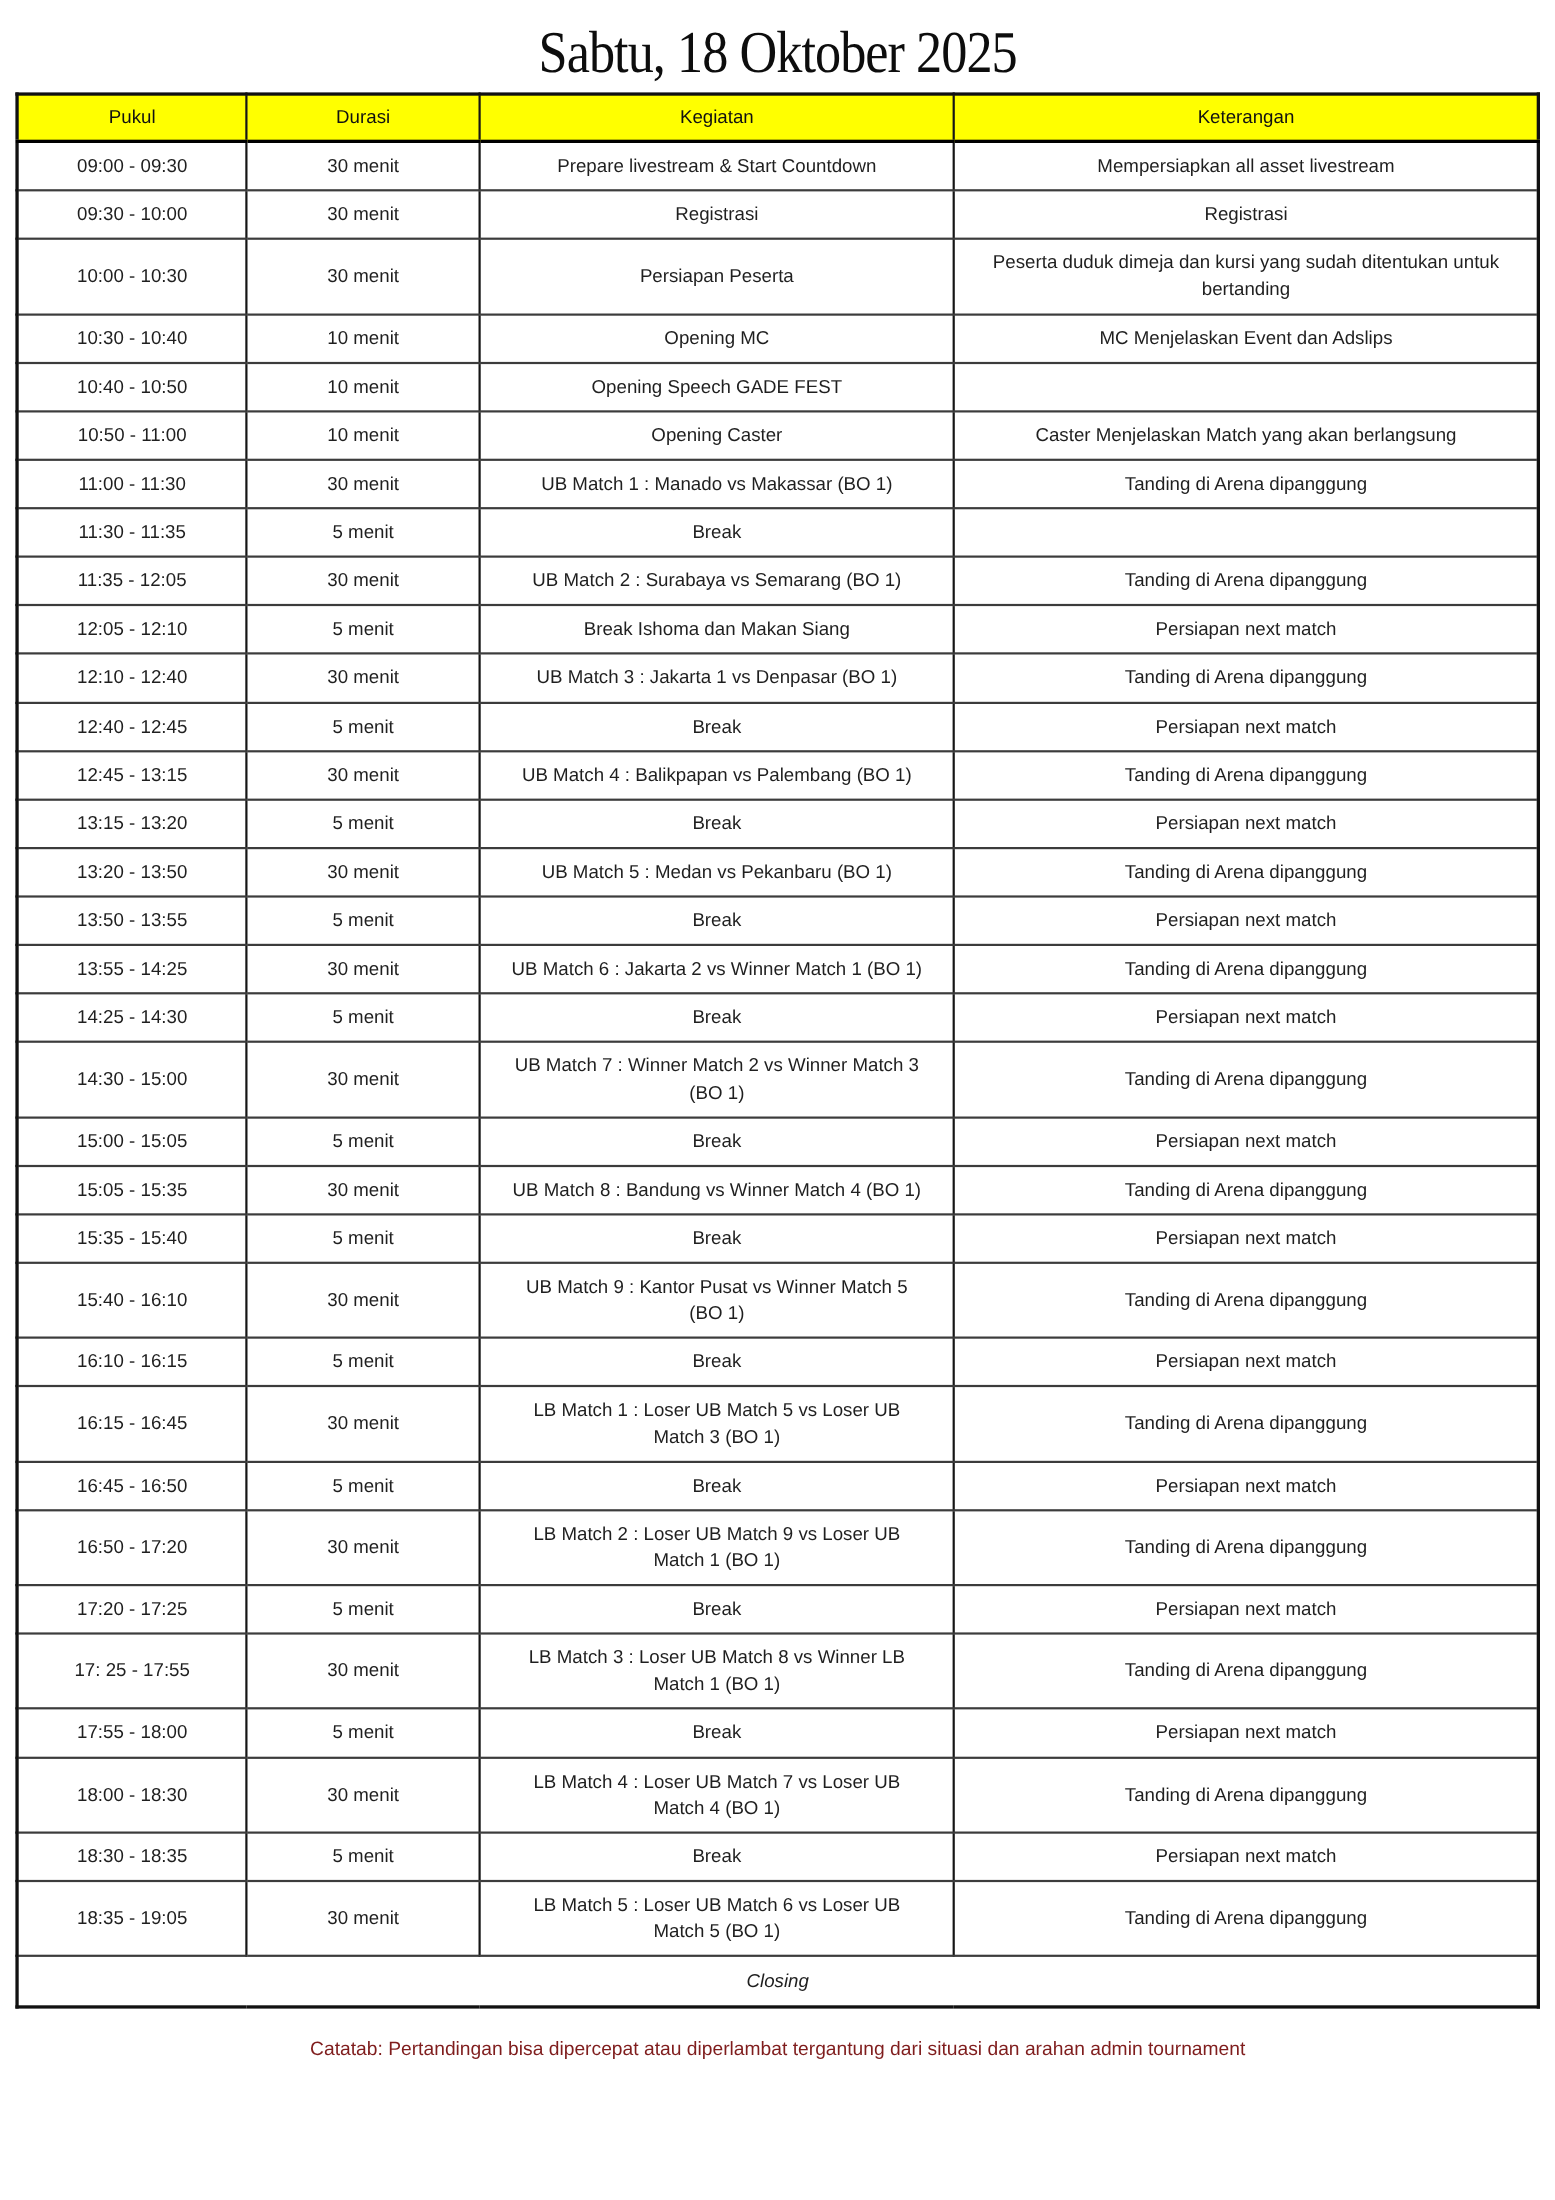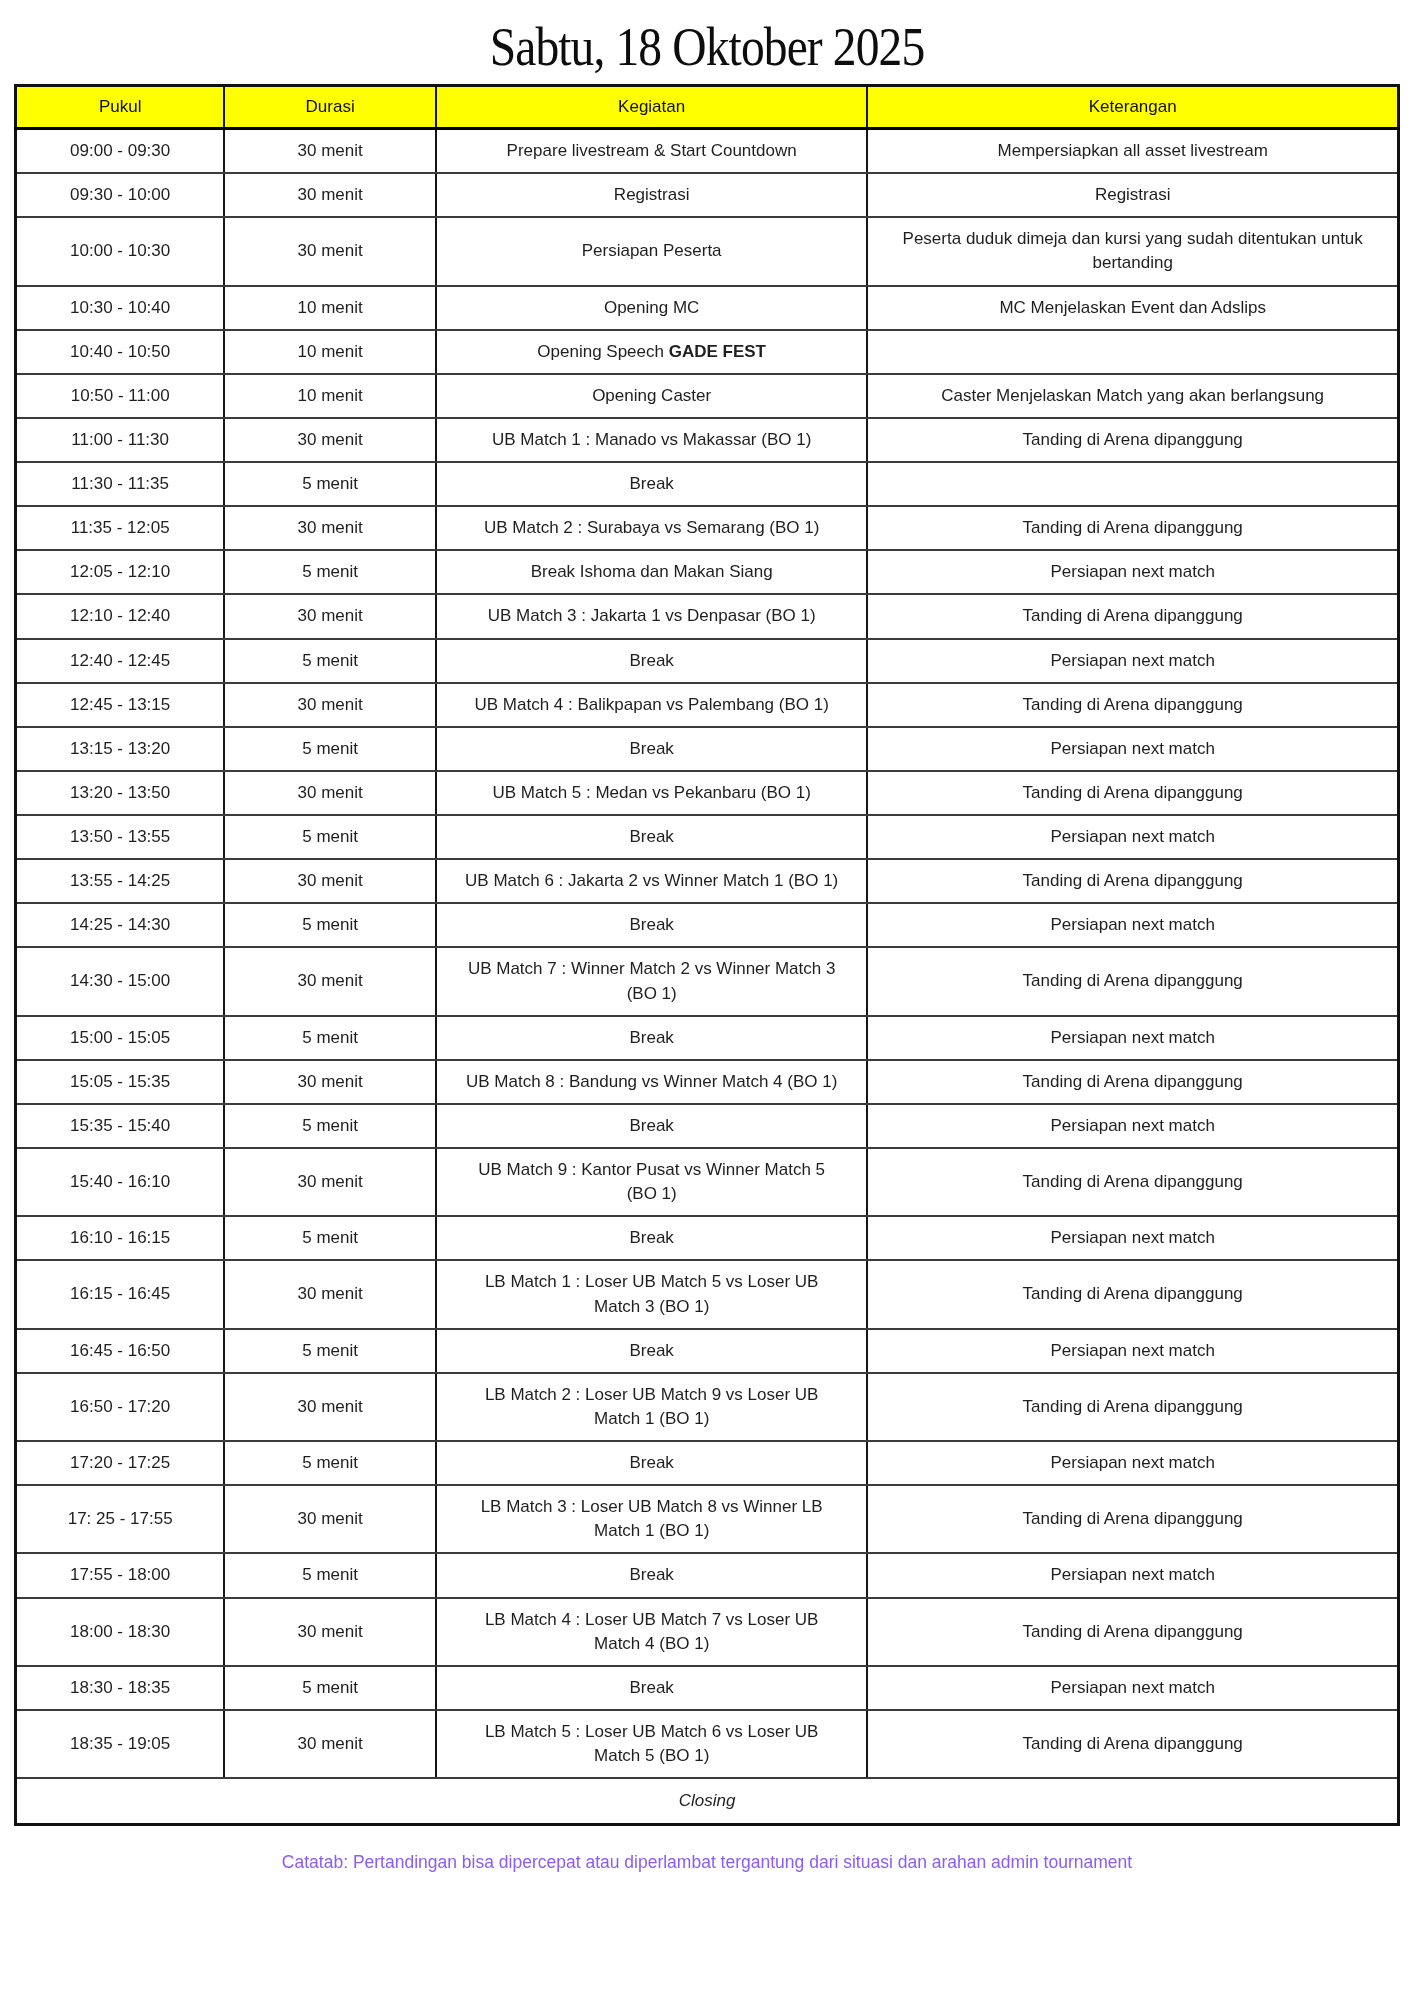--- a/index.html
+++ b/index.html
@@ -66,24 +66,24 @@
     padding: 9px 26px;
     border-radius: 15px;
   }
   table.schedule td.c-closing {
     padding: 10px 12px;
     font-style: italic;
   }
   .note {
     text-align: center;
     font-size: 17.5px;
-    color: #8b5cf6;
+    color: #7f1d1d;
     margin-top: 26px;
   }
-  b { font-weight: 700; text-align: center; }
+  b { font-weight: 400; text-align: center; }
 </style>
 </head>
 <body>
 
 <div class="page">
 
   <div class="title">
     <span class="condense">Sabtu, 18 Oktober 2025</span>
   </div>
 

